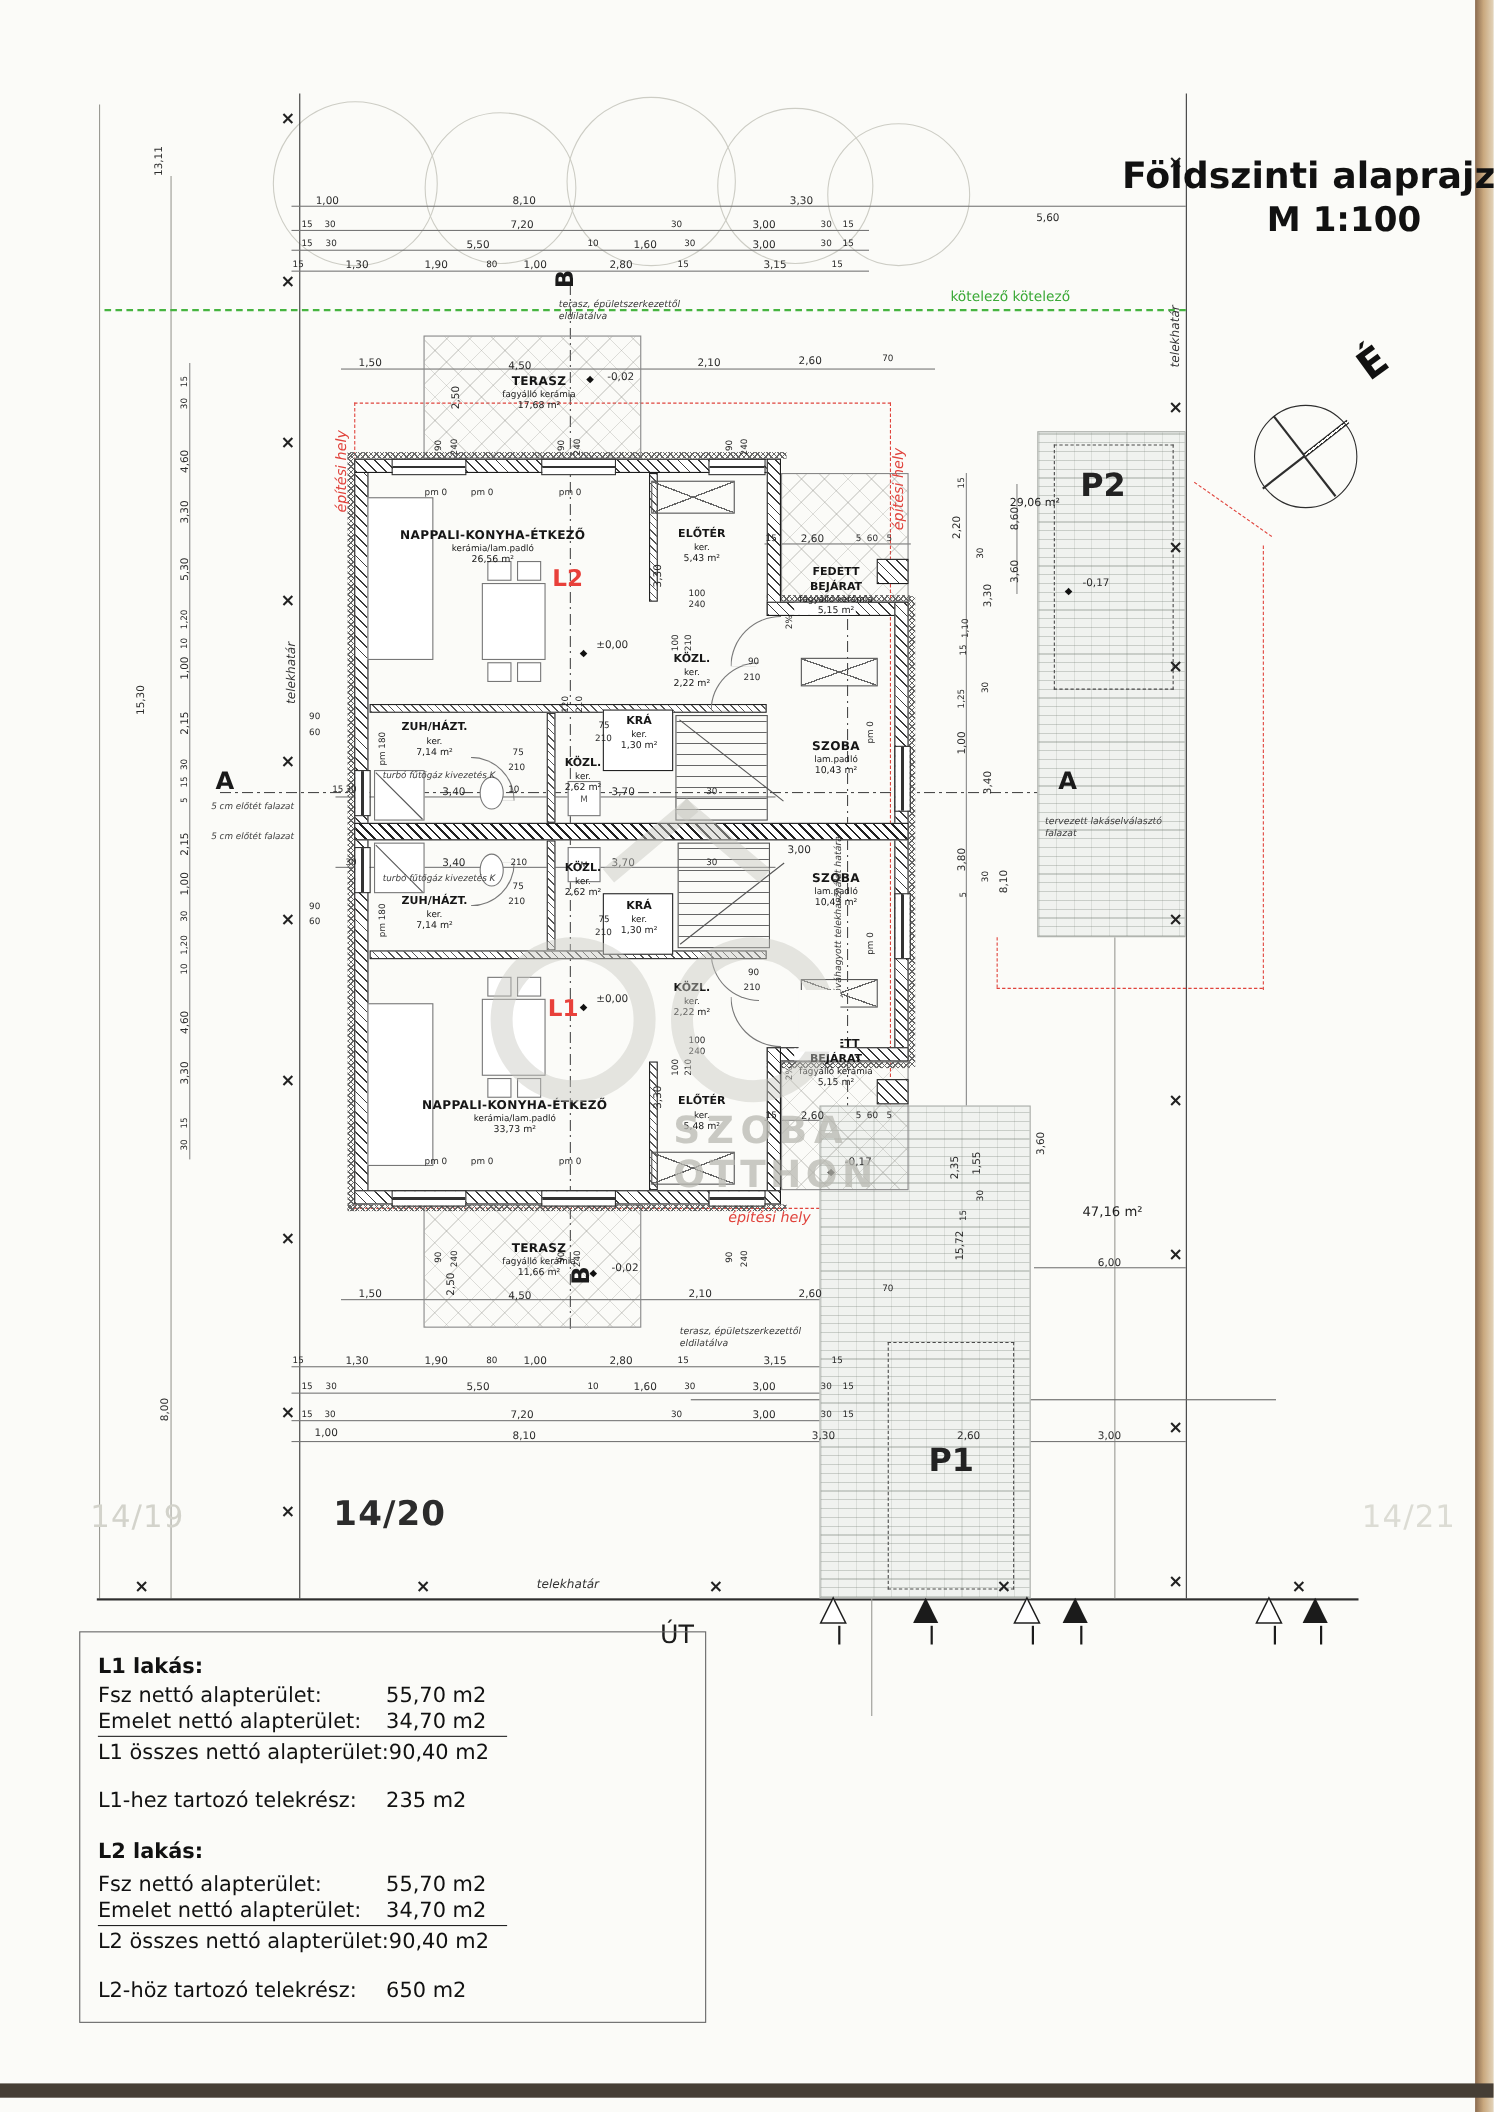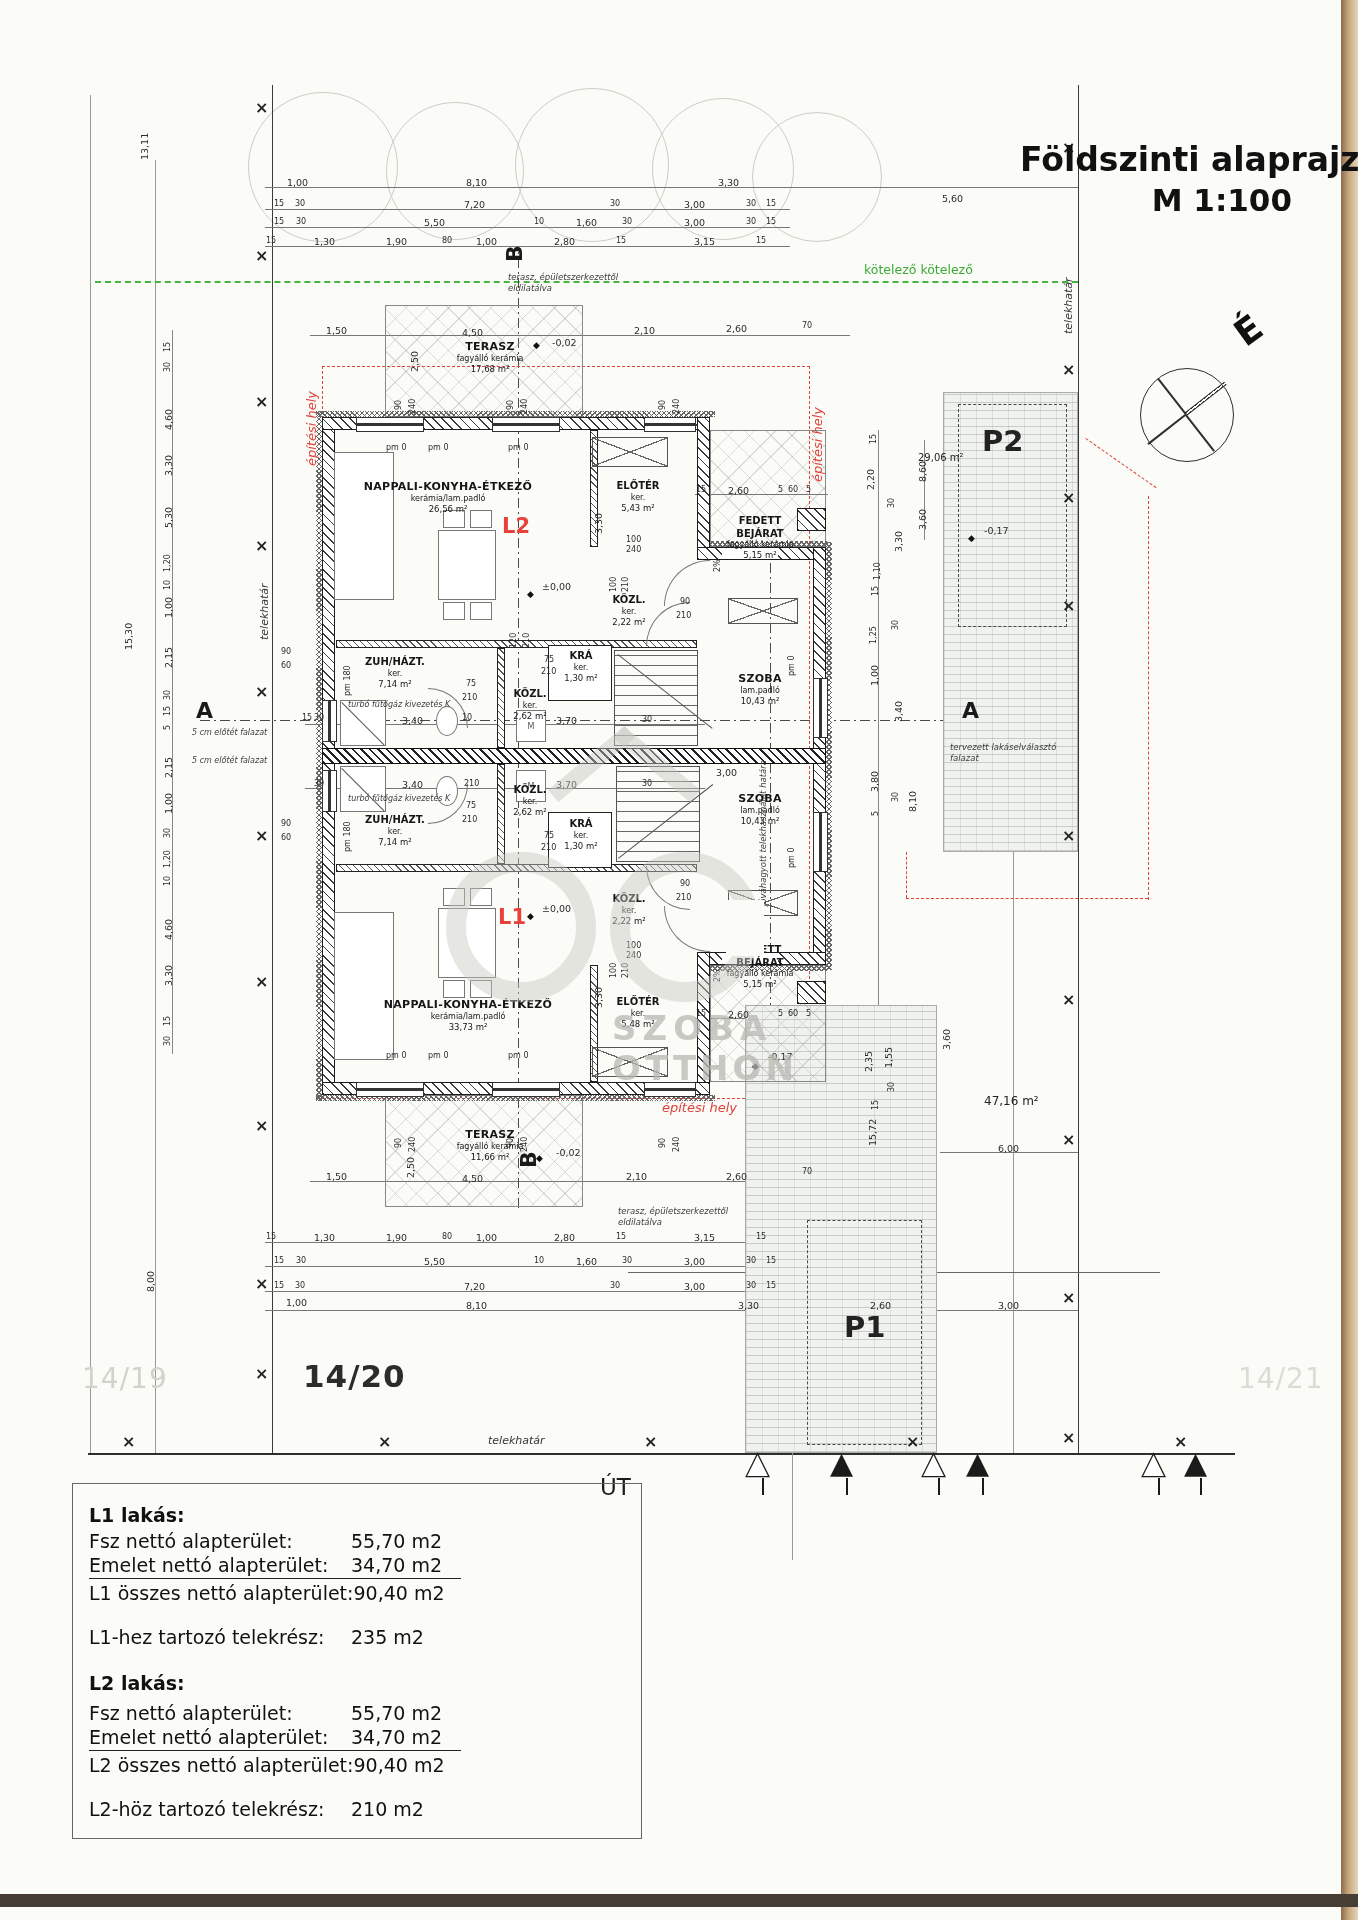--- a/index.html
+++ b/index.html
@@ -625,16 +625,16 @@
   <div id="sumbox">
     <div class="srow head" style="left:16px;top:20px;">L1 lakás:</div>
     <div class="srow" style="left:16px;top:46px;"><span class="lab">Fsz nettó alapterület:</span><span>55,70 m2</span></div>
     <div class="srow und" style="left:16px;top:70px;"><span class="lab">Emelet nettó alapterület:</span><span>34,70 m2</span></div>
     <div class="srow" style="left:16px;top:98px;"><span class="lab">L1 összes nettó alapterület:</span><span>90,40 m2</span></div>
     <div class="srow" style="left:16px;top:142px;"><span class="lab">L1-hez tartozó telekrész:</span><span>235 m2</span></div>
     <div class="srow head" style="left:16px;top:188px;">L2 lakás:</div>
     <div class="srow" style="left:16px;top:218px;"><span class="lab">Fsz nettó alapterület:</span><span>55,70 m2</span></div>
     <div class="srow und" style="left:16px;top:242px;"><span class="lab">Emelet nettó alapterület:</span><span>34,70 m2</span></div>
     <div class="srow" style="left:16px;top:270px;"><span class="lab">L2 összes nettó alapterület:</span><span>90,40 m2</span></div>
-    <div class="srow" style="left:16px;top:314px;"><span class="lab">L2-höz tartozó telekrész:</span><span>210 m2</span></div>
+    <div class="srow" style="left:16px;top:314px;"><span class="lab">L2-höz tartozó telekrész:</span><span>650 m2</span></div>
   </div>
 
 </div>
 
 </body></html>

